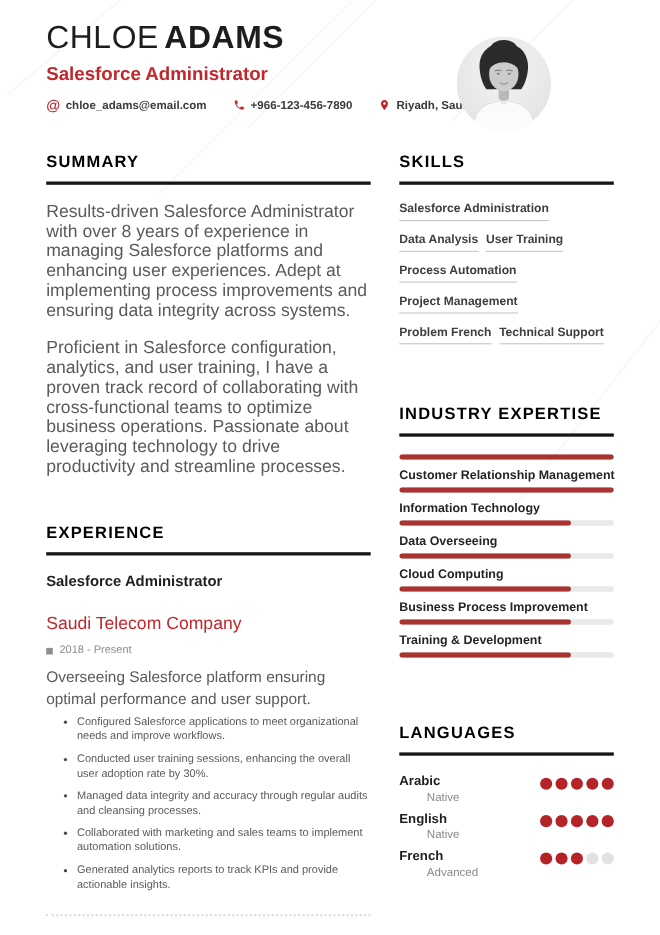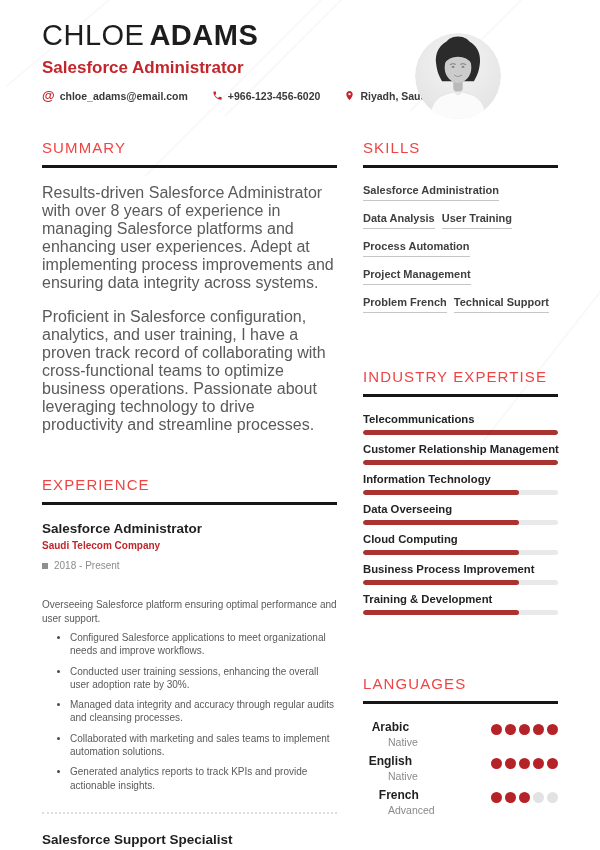--- a/index.html
+++ b/index.html
@@ -33,50 +33,50 @@
   .cicon { width:11px; height:11px; flex:0 0 auto; }
 
   .photo { position:absolute; top:33px; right:57px; width:86px; height:86px; border-radius:50%; overflow:hidden; }
   .photo svg { display:block; width:100%; height:100%; }
 
   
   .columns { display:flex; gap:26px; margin-top:37px; }
   .col-left  { flex:0 0 295px; width:295px; }
   .col-right { flex:1; min-width:0; }
 
-  h2.sec-title { font-size:15px; font-weight:400; letter-spacing:1.1px; color:#ef4444; margin:0 0 9px 0; white-space:nowrap; }
+  h2.sec-title { font-size:15px; font-weight:700; letter-spacing:1.1px; color:#000000; margin:0 0 9px 0; white-space:nowrap; }
   .rule { height:3px; background:#161616; margin-bottom:16px; }
 
   
   .sec-experience { margin-top:42px; }
   .job-title { font-size:13.5px; font-weight:700; color:#1f1f1f; }
-  .job-company { font-size:10px; font-weight:700; color:#c2262b; margin-top:4px; }
+  .job-company { font-size:16px; font-weight:400; color:#c2262b; margin-top:23px; }
   .job-period { display:flex; align-items:center; gap:6px; font-size:10px; color:#8c8c8c; margin-top:9px; }
   .period-icon { width:6px; height:6px; background:#8f8f8f; flex:0 0 auto; }
-  .job-desc { font-size:10px; line-height:1.4; color:#5a5a5a; margin-top:27px; }
+  .job-desc { font-size:14px; line-height:1.4; color:#5a5a5a; margin-top:9px; }
   ul.job-bullets { margin:5px 0 0 0; padding-left:28px; }
   ul.job-bullets li { font-size:10px; line-height:1.33; color:#5a5a5a; margin-bottom:7px; }
   ul.job-bullets li::marker { color:#4a4a4a; font-size:10px; }
   .job-divider { border:none; border-top:2px dotted #dedede; margin:20px 0 18px 0; }
 
   
   .skill-wrap { display:flex; flex-wrap:wrap; }
   .skill { display:inline-block; font-size:11px; font-weight:700; color:#3f3f3f;
            border-bottom:1px solid #c6c6c6; padding-bottom:4px; margin:0 7px 11px 0; white-space:nowrap; }
 
   
   .sec-industry { margin-top:44px; }
   .ind-item { margin-bottom:8px; }
   .ind-label { font-size:11.3px; font-weight:700; color:#242424; margin-bottom:5px; white-space:nowrap; }
   .ind-track { height:5px; background:#e9e9e9; border-radius:3px; overflow:hidden; }
   .ind-fill { height:5px; background:#a93330; border-radius:3px; }
 
   
   .sec-languages { margin-top:60px; }
-  .lang-row { display:flex; justify-content:space-between; align-items:flex-start; margin-bottom:6px;text-align:center; }
+  .lang-row { display:flex; justify-content:space-between; align-items:flex-start; margin-bottom:6px; }
   .lang-name { font-size:12px; font-weight:700; color:#1f1f1f; }
   .lang-level { font-size:10.5px; color:#8a8a8a; margin-top:2px;padding-left:25px; }
   .dots { display:flex; gap:3px; margin-top:4px; }
   .dot { width:11px; height:11px; border-radius:50%; background:#e2e2e2; }
   .dot.filled { background:#b42328; }
 </style>
 </head>
 <body>
 
 <div class="page">
@@ -94,21 +94,21 @@
     <div class="role">Salesforce Administrator</div>
     <div class="contacts">
       <span class="contact">
         <span class="at-icon">@</span>
         <span>chloe_adams@email.com</span>
       </span>
       <span class="contact">
         <svg class="cicon" viewBox="0 0 24 24">
             <path fill="#c2262b" d="M6.62 10.79c1.44 2.83 3.76 5.14 6.59 6.59l2.2-2.21c.27-.27.67-.36 1.02-.24 1.12.37 2.33.57 3.57.57.55 0 1 .45 1 1V20c0 .55-.45 1-1 1-9.39 0-17-7.61-17-17 0-.55.45-1 1-1h3.5c.55 0 1 .45 1 1 0 1.25.2 2.45.57 3.57.11.35.03.74-.25 1.02l-2.2 2.2z"></path>
           </svg>
-        <span>+966-123-456-6020</span>
+        <span>+966-123-456-7890</span>
       </span>
       <span class="contact">
         <svg class="cicon" viewBox="0 0 24 24">
             <path fill="#c2262b" d="M12 2C8.13 2 5 5.13 5 9c0 5.25 7 13 7 13s7-7.75 7-13c0-3.87-3.13-7-7-7zm0 9.5A2.5 2.5 0 1 1 12 6.5a2.5 2.5 0 0 1 0 5z"></path>
           </svg>
         <span>Riyadh, Saudi Arabia</span>
       </span>
     </div>
 
     <div class="photo">
@@ -195,21 +195,20 @@
           <span class="skill">Problem French</span>
           <span class="skill">Technical Support</span>
         </div>
       </section>
 
       <section class="sec-industry">
         <h2 class="sec-title">INDUSTRY EXPERTISE</h2>
         <div class="rule"></div>
 
         <div class="ind-item">
-          <div class="ind-label">Telecommunications</div>
           <div class="ind-track">
               <div class="ind-fill" style="width: 100%;"></div>
             </div>
         </div>
         <div class="ind-item">
           <div class="ind-label">Customer Relationship Management</div>
           <div class="ind-track">
               <div class="ind-fill" style="width: 100%;"></div>
             </div>
         </div>

